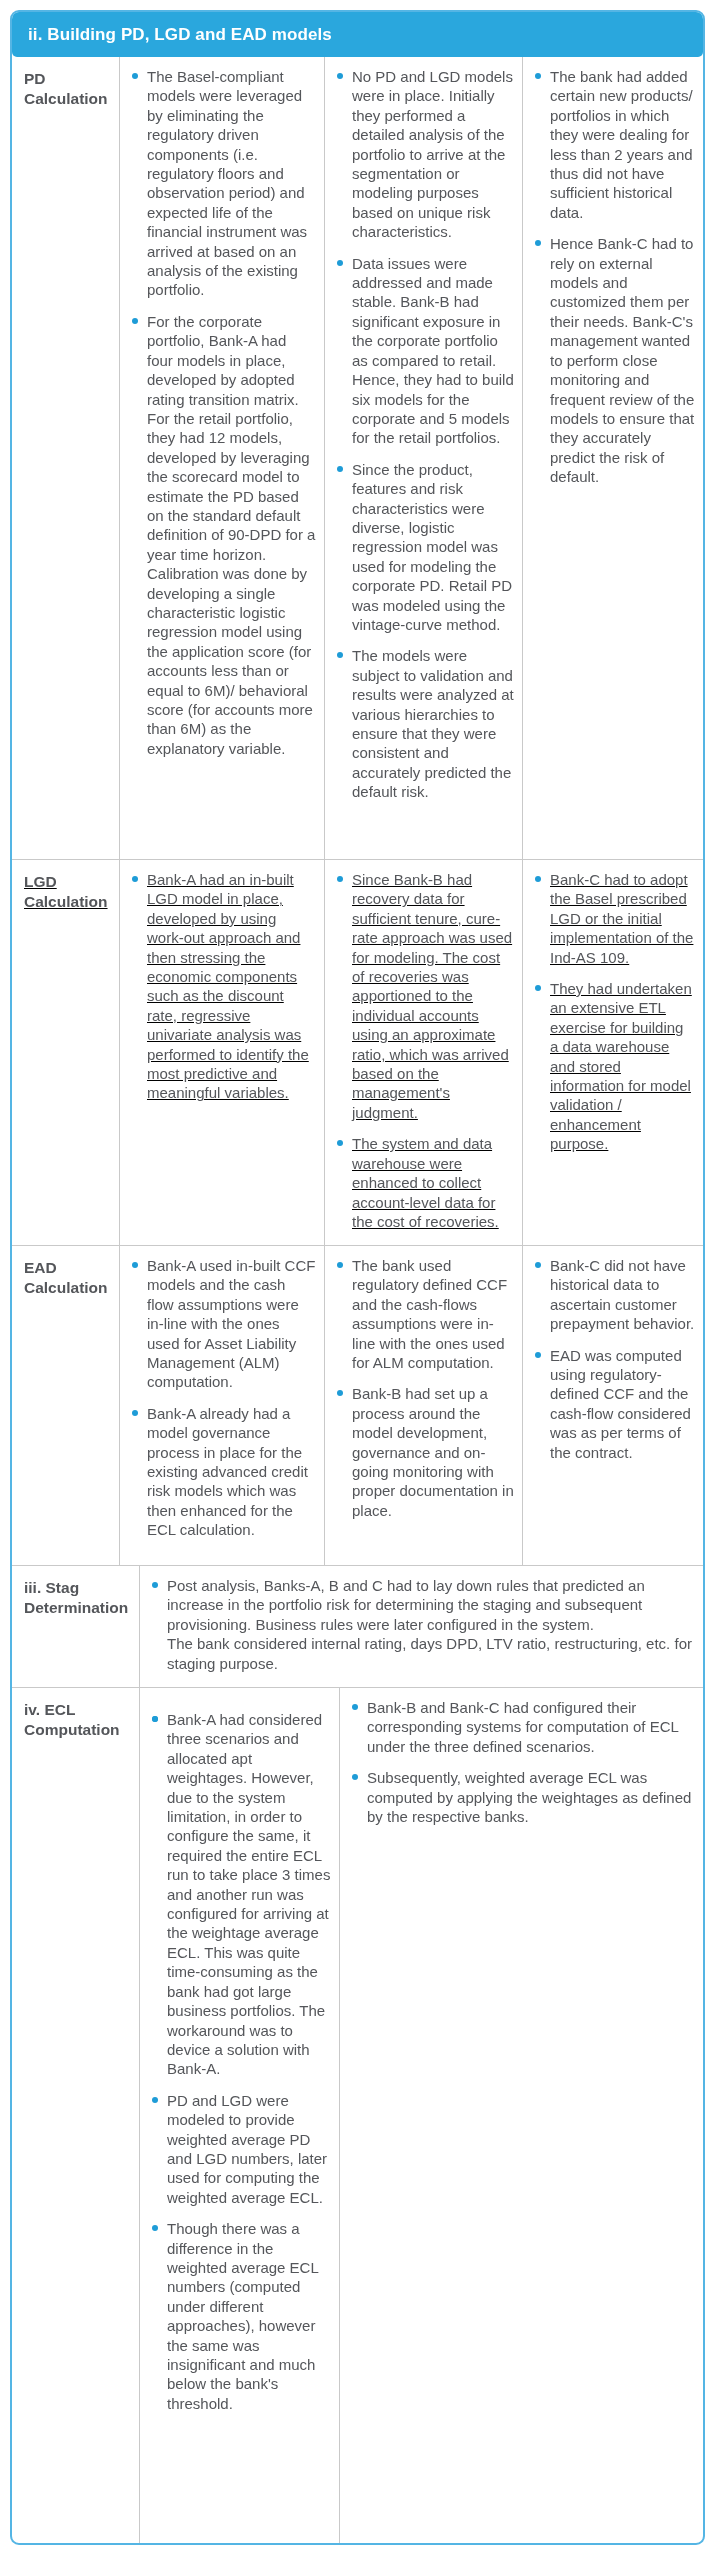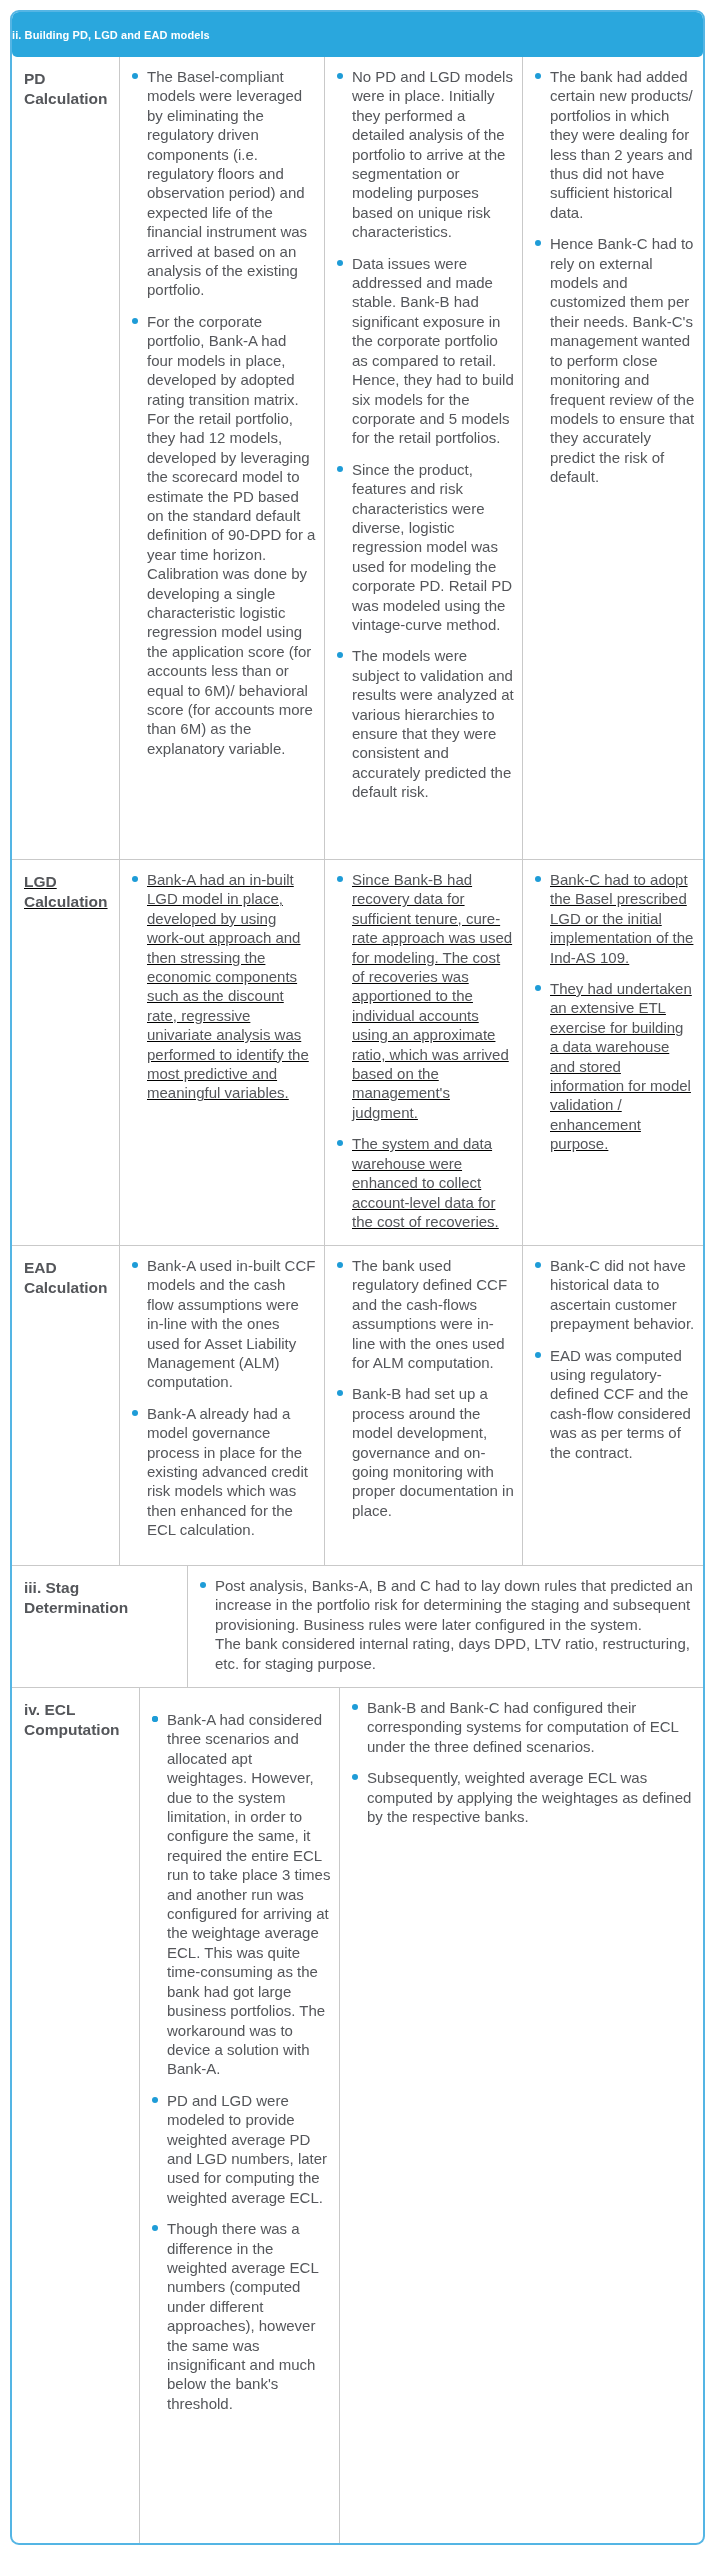--- a/index.html
+++ b/index.html
@@ -18,21 +18,22 @@
     overflow:hidden;
     background:#ffffff;
     display:flex; flex-direction:column;
   }
   .hdr {
     flex:0 0 45px; height:45px;
     background:var(--header-bg,#2aa7dd);
     color:var(--header-text,#ffffff);
     border-radius:5px;
     display:flex; align-items:center;
-    font-size:11px; font-weight:bold;
+    padding-left:16px;
+    font-size:17px; font-weight:bold;
     letter-spacing:0.1px;
   }
   .row { display:flex; box-sizing:border-box; }
   .row + .row { border-top:1px solid var(--divider,#c9c9c9); }
   .row-pd  { height:802px; }
   .row-lgd { height:386px;text-decoration:underline; }
   .row-ead { height:320px; }
   .row-stag{ height:122px; }
   .row-ecl { flex:1; }
   .cell {
@@ -44,21 +45,21 @@
   .label {
     font-weight:bold; font-size:15.5px; line-height:20px;
     color:var(--text,#54565a);
     padding-top:12px;
   }
   .r3col .label { width:107px; flex:0 0 107px; }
   .r3col .c1 { width:205px; flex:0 0 205px; }
   .r3col .c2 { width:198px; flex:0 0 198px; }
   .r3col .c3 { flex:1; }
   .rwide .label { width:127px; flex:0 0 127px; }
-  .rwide .c1 { flex:1;margin-left:48px; }
+  .rwide .c1 { flex:1; }
   .r2col .label { width:127px; flex:0 0 127px; }
   .r2col .c1 { width:200px; flex:0 0 200px; }
   .r2col .c2 { flex:1; }
   .blist {
     list-style:none; margin:0; padding:0;
     font-size:15px; line-height:19.4px;
     color:var(--text,#54565a);
   }
   .blist li { position:relative; padding-left:15px; margin-top:12px; }
   .blist li:first-child { margin-top:0; }

